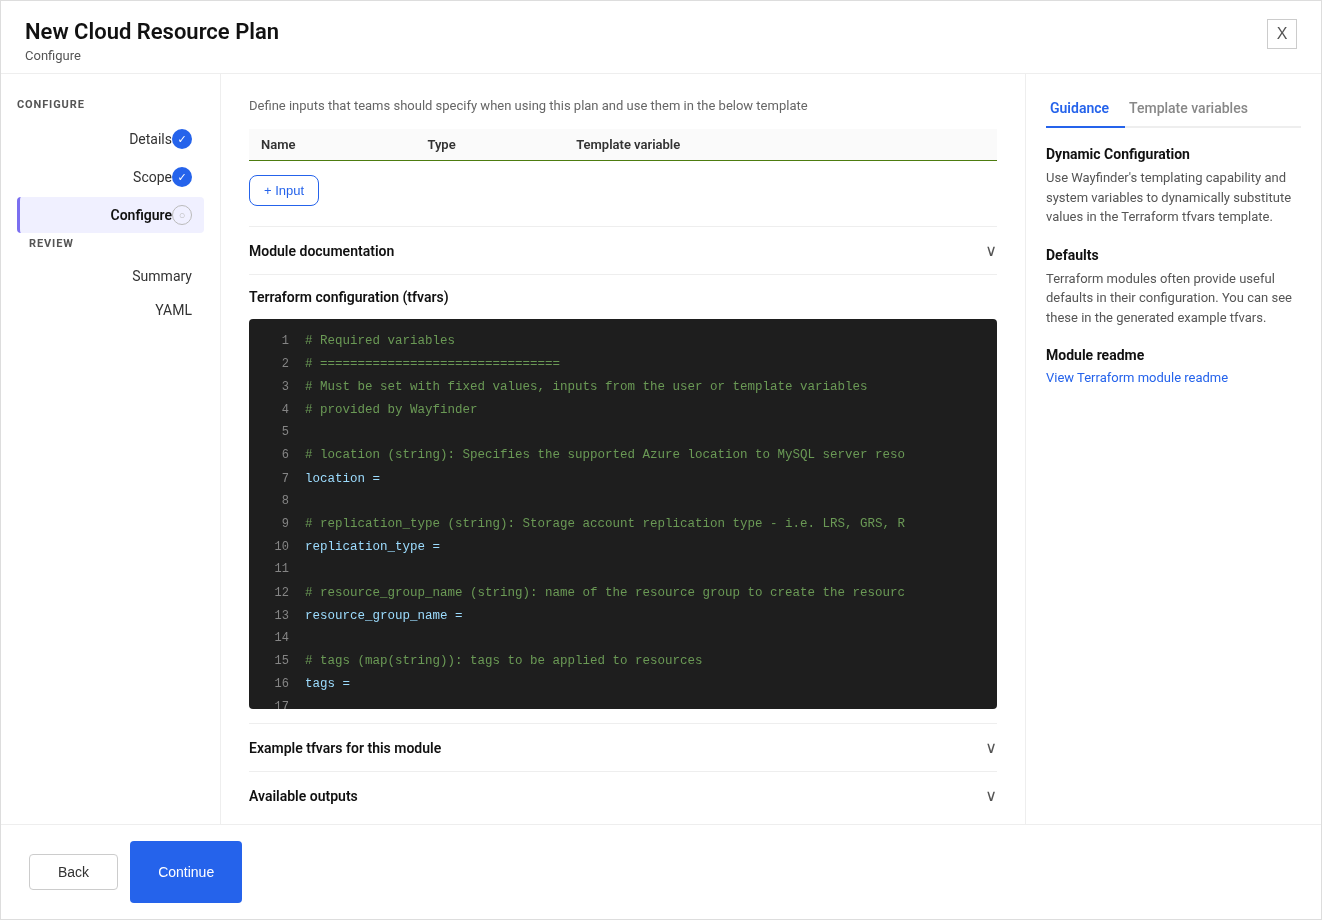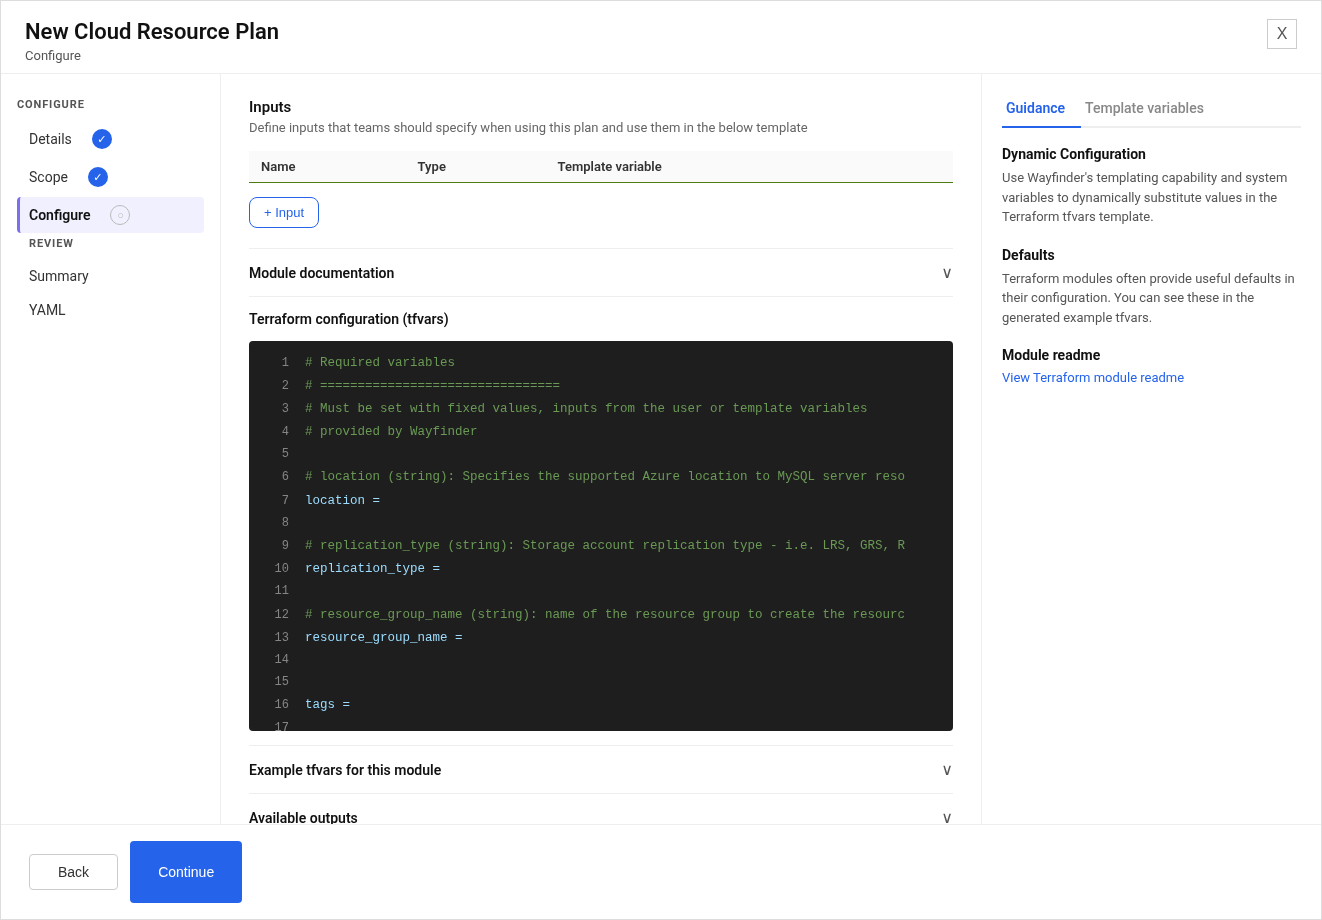--- a/index.html
+++ b/index.html
@@ -69,28 +69,27 @@
       font-weight: 700;
       color: #555;
       letter-spacing: 0.08em;
       margin-bottom: 10px;
       margin-top: 4px;
     }
 
     .sidebar-item {
       display: flex;
       align-items: center;
-      justify-content: flex-start;
+      justify-content: flex-end;
       padding: 8px 12px;
       border-radius: 4px;
       cursor: pointer;
       font-size: 14px;
       color: #333;
       margin-bottom: 2px;
-      gap: 20px;
     }
 
     .sidebar-item.active {
       background: #f0f0ff;
       color: #111;
       font-weight: 600;
       border-left: 3px solid #7b6ff0;
       padding-left: 9px;
     }
 
@@ -274,21 +273,21 @@
       border: none;
       color: #fff;
       font-size: 14px;
       border-radius: 4px;
       cursor: pointer;
       font-weight: 500;
     }
 
     
     .right-panel {
-      width: 340px;
+      width: 296px;
       flex-shrink: 0;
       border-left: 1px solid #eee;
       padding: 20px 20px;
       overflow-y: auto;
     }
 
     .right-panel-tabs {
       display: flex;
       gap: 0;
       border-bottom: 2px solid #eee;
@@ -374,21 +373,20 @@
         <span>Summary</span>
       </div>
 
       <div class="sidebar-item">
         <span>YAML</span>
       </div>
     </div>
 
     <div class="main-content">
 
-      <div class="section-title">Inputs</div>
       <div class="section-desc">Define inputs that teams should specify when using this plan and use them in the below template</div>
 
       <table class="inputs-table">
         <thead>
           <tr>
             <th>Name</th>
             <th>Type</th>
             <th>Template variable</th>
             <th></th>
           </tr>
@@ -466,20 +464,21 @@
               <div class="code-line">
                 <span class="line-num">13</span>
                 <span class="line-code">resource_group_name =</span>
               </div>
               <div class="code-line">
                 <span class="line-num">14</span>
                 <span class="line-code"></span>
               </div>
               <div class="code-line">
                 <span class="line-num">15</span>
+                <span class="line-code"><span class="comment"># tags (map(string)): tags to be applied to resources</span></span>
               </div>
               <div class="code-line">
                 <span class="line-num">16</span>
                 <span class="line-code">tags =</span>
               </div>
               <div class="code-line">
                 <span class="line-num">17</span>
                 <span class="line-code"></span>
               </div>
             </div>

